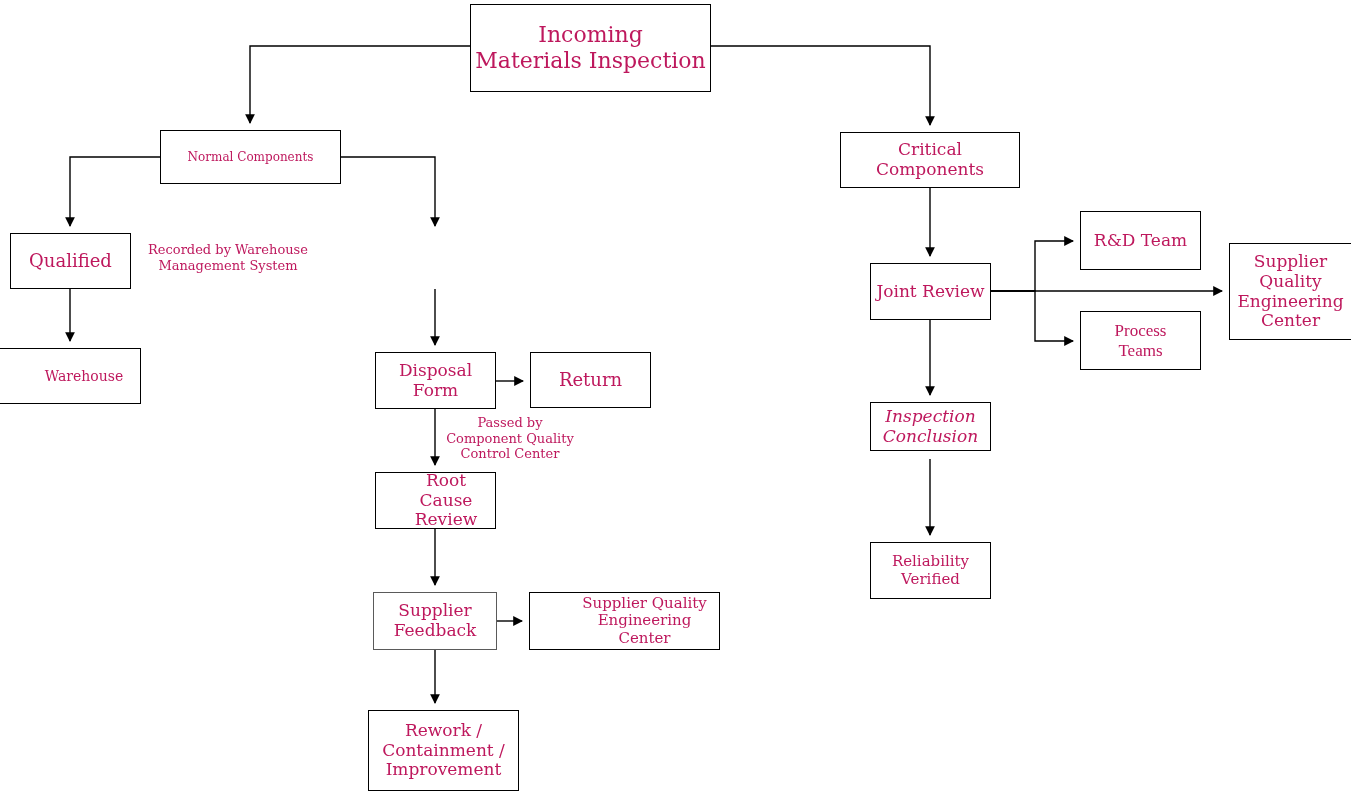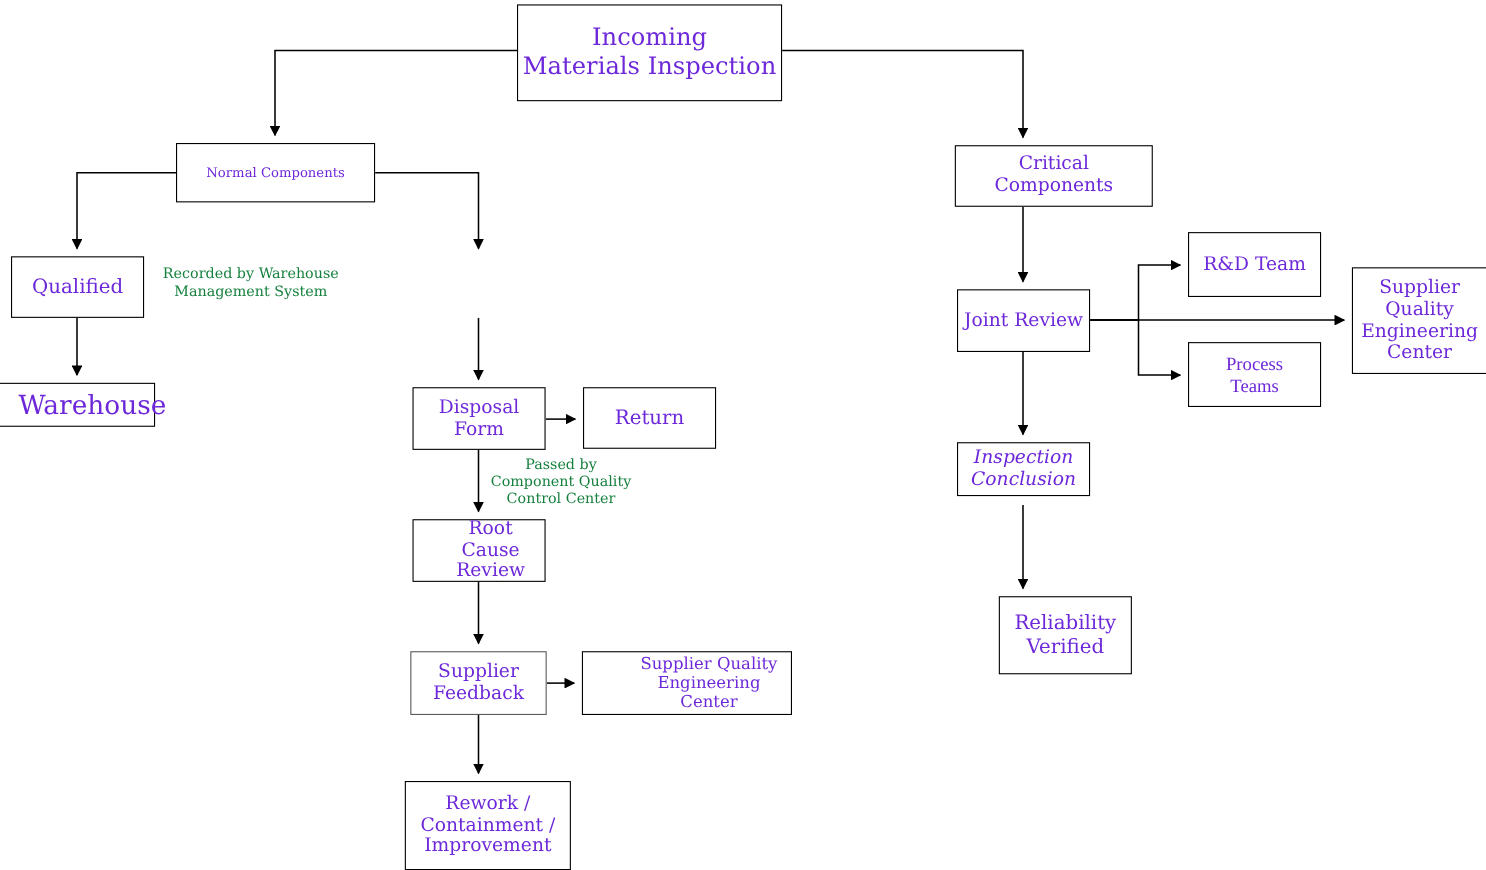--- a/index.html
+++ b/index.html
@@ -25,33 +25,33 @@
   }
   .node {
     position: absolute;
     box-sizing: border-box;
     border: 1.4px solid #000000;
     background: #ffffff;
     display: flex;
     align-items: center;
     justify-content: center;
     text-align: center;
-    color: #6d28d9;
+    color: #be185d;
     line-height: 1.17;
     white-space: pre-line;
     padding: 2px 4px;
   }
   .node.soft {
     border-color: #5a5a5a;
     border-width: 1.8px;
   }
   .edge-label {
     position: absolute;
     text-align: center;
-    color: #15803d;
+    color: #be185d;
     line-height: 1.2;
     white-space: pre-line;
     font-size: 13px;
     background: transparent;
   }
 </style>
 </head>
 <body>
 
 <div id="canvas">
@@ -98,25 +98,25 @@
 
       <path d="M 930 459 L 930 535" marker-end="url(#arrow)"></path>
     </g>
   </svg>
 
   <div class="node" style="left:470px; top:4px; width:241px; height:88px; font-size:22px;">Incoming
 Materials Inspection</div>
 
   <div class="node" style="left:160px; top:130px; width:181px; height:54px; font-size:12px;">Normal Components</div>
 
-  <div class="node" style="left:868px; top:132px; width:180px; height:56px; font-size:17px;">Critical Components</div>
+  <div class="node" style="left:840px; top:132px; width:180px; height:56px; font-size:17px;">Critical Components</div>
 
   <div class="node" style="left:10px; top:233px; width:121px; height:56px; font-size:18px;">Qualified</div>
 
-  <div class="node" style="left:-1px; top:348px; width:142px; height:40px; font-size:24px;padding-left:32px;">Warehouse</div>
+  <div class="node" style="left:-1px; top:348px; width:142px; height:56px; font-size:14px;padding-left:32px;">Warehouse</div>
 
 
   <div class="node" style="left:375px; top:352px; width:121px; height:57px; font-size:17px;">Disposal
 Form</div>
 
   <div class="node" style="left:530px; top:352px; width:121px; height:56px; font-size:18px;">Return</div>
 
   <div class="node" style="left:375px; top:472px; width:121px; height:57px; font-size:17px;padding-left:25px;">Root Cause
 Review</div>
 
@@ -138,21 +138,21 @@
 Teams</div>
 
   <div class="node" style="left:1229px; top:243px; width:123px; height:97px; font-size:17px;">Supplier
 Quality
 Engineering
 Center</div>
 
   <div class="node" style="left:870px; top:402px; width:121px; height:49px; font-size:17px;font-style:italic;">Inspection
 Conclusion</div>
 
-  <div class="node" style="left:870px; top:542px; width:121px; height:71px; font-size:18px;margin-left:38px;">Reliability
+  <div class="node" style="left:870px; top:542px; width:121px; height:57px; font-size:15px;">Reliability
 Verified</div>
 
   <div class="edge-label" style="left:138px; top:242px; width:180px;">Recorded by Warehouse
 Management System</div>
 
   <div class="edge-label" style="left:425px; top:415px; width:170px;">Passed by
 Component Quality
 Control Center</div>
 
 </div>

